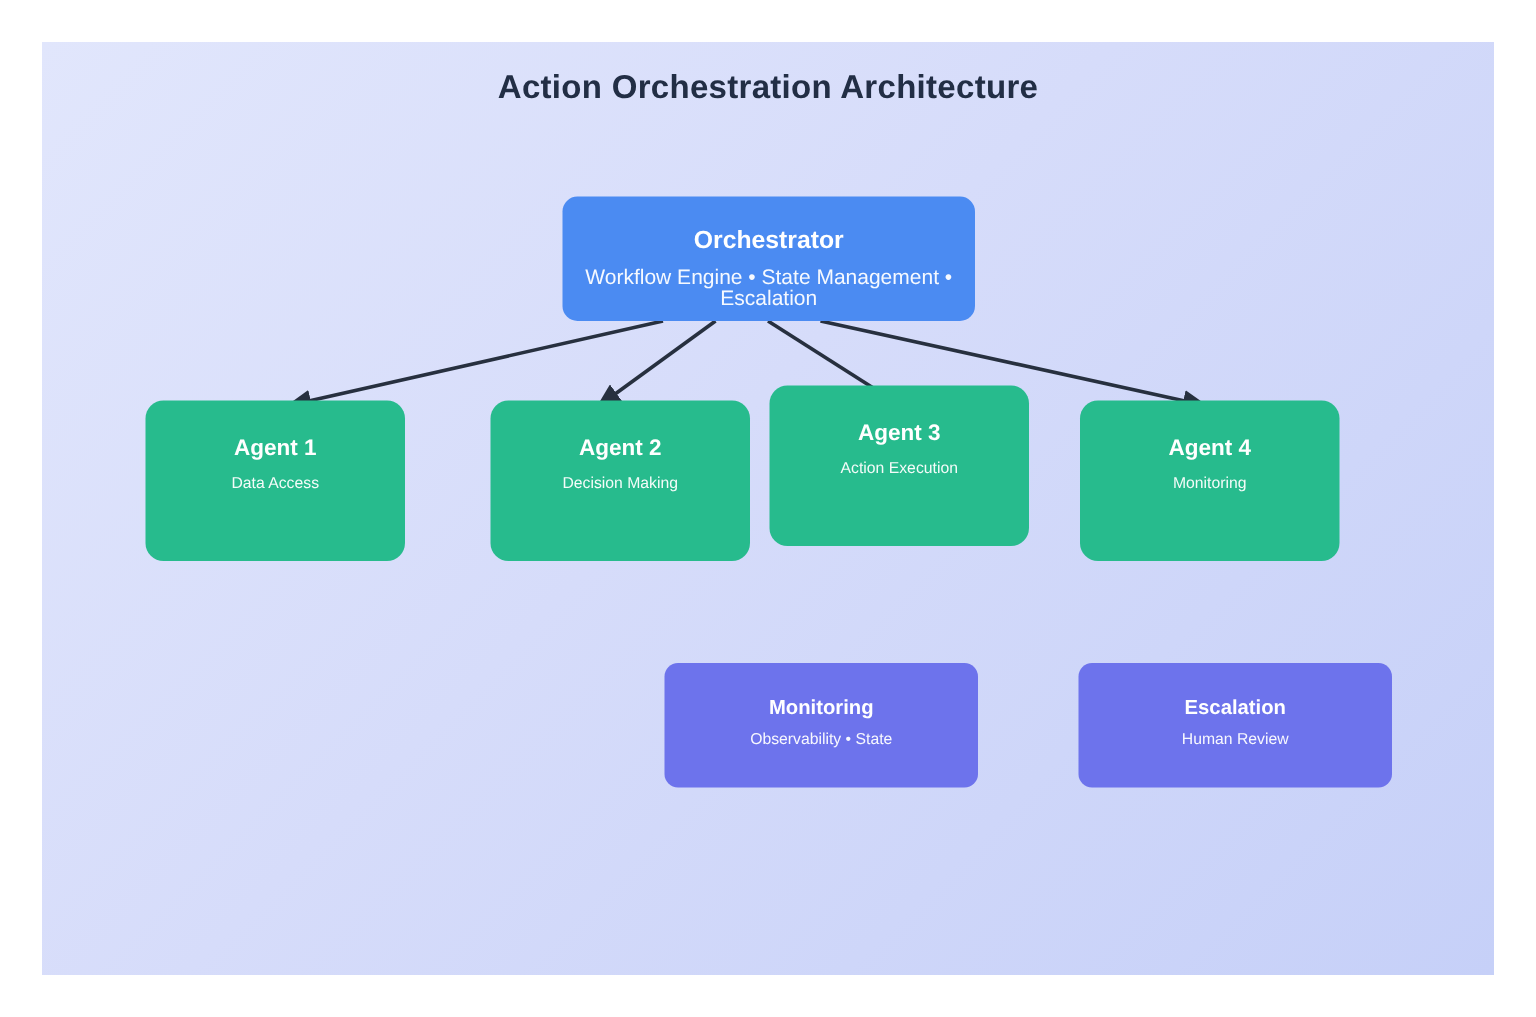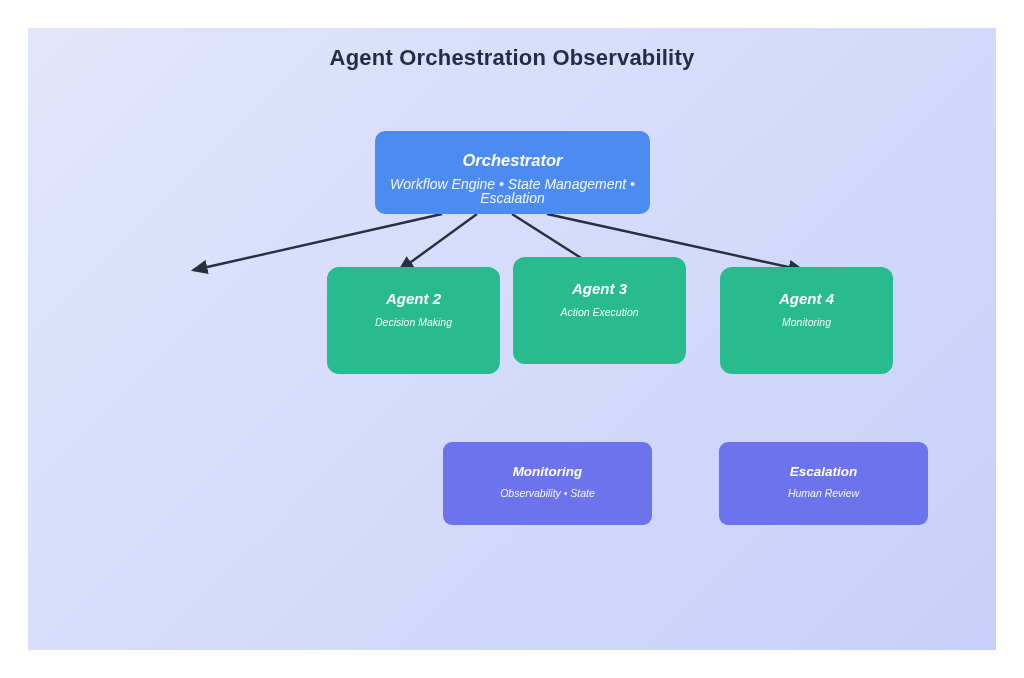--- a/index.html
+++ b/index.html
@@ -30,21 +30,20 @@
     color: #222e45;
     letter-spacing: 0.2px;
   }
   .node {
     position: absolute;
     display: flex;
     flex-direction: column;
     align-items: center;
     text-align: center;
     color: #ffffff;
-    font-style: italic;
   }
   .node .node-title { font-weight: bold; }
   .node .node-subtitle { color: rgba(255,255,255,0.95); }
 
   .orchestrator {
     left: 347px; top: 103px;
     width: 275px; height: 83px;
     background: #4b8bf2;
     border-radius: 10px;
     padding-top: 18px;
@@ -87,39 +86,43 @@
     stroke: #27303f;
     stroke-width: 2.4;
   }
 </style>
 </head>
 <body>
 
 <div class="canvas">
   <div class="panel">
 
-    <div class="diagram-title">Agent Orchestration Observability</div>
+    <div class="diagram-title">Action Orchestration Architecture</div>
 
     <svg class="connectors" viewBox="0 0 968 622" xmlns="http://www.w3.org/2000/svg" aria-hidden="true">
       <defs>
         <marker id="arrowhead" markerWidth="7" markerHeight="6" refX="5.6" refY="3" orient="auto" markerUnits="strokeWidth">
           <path d="M0,0 L7,3 L0,6 Z" fill="#27303f"></path>
         </marker>
       </defs>
       <line x1="414" y1="186" x2="166" y2="242" marker-end="url(#arrowhead)"></line>
       <line x1="449" y1="186" x2="372" y2="242" marker-end="url(#arrowhead)"></line>
       <line x1="484" y1="186" x2="572" y2="242" marker-end="url(#arrowhead)"></line>
       <line x1="519" y1="186" x2="774" y2="242" marker-end="url(#arrowhead)"></line>
     </svg>
 
     <div class="node orchestrator">
       <div class="node-title">Orchestrator</div>
       <div class="node-subtitle">Workflow Engine • State Management • Escalation</div>
     </div>
 
+    <div class="node agent agent-1">
+      <div class="node-title">Agent 1</div>
+      <div class="node-subtitle">Data Access</div>
+    </div>
 
     <div class="node agent agent-2">
       <div class="node-title">Agent 2</div>
       <div class="node-subtitle">Decision Making</div>
     </div>
 
     <div class="node agent agent-3">
       <div class="node-title">Agent 3</div>
       <div class="node-subtitle">Action Execution</div>
     </div>

